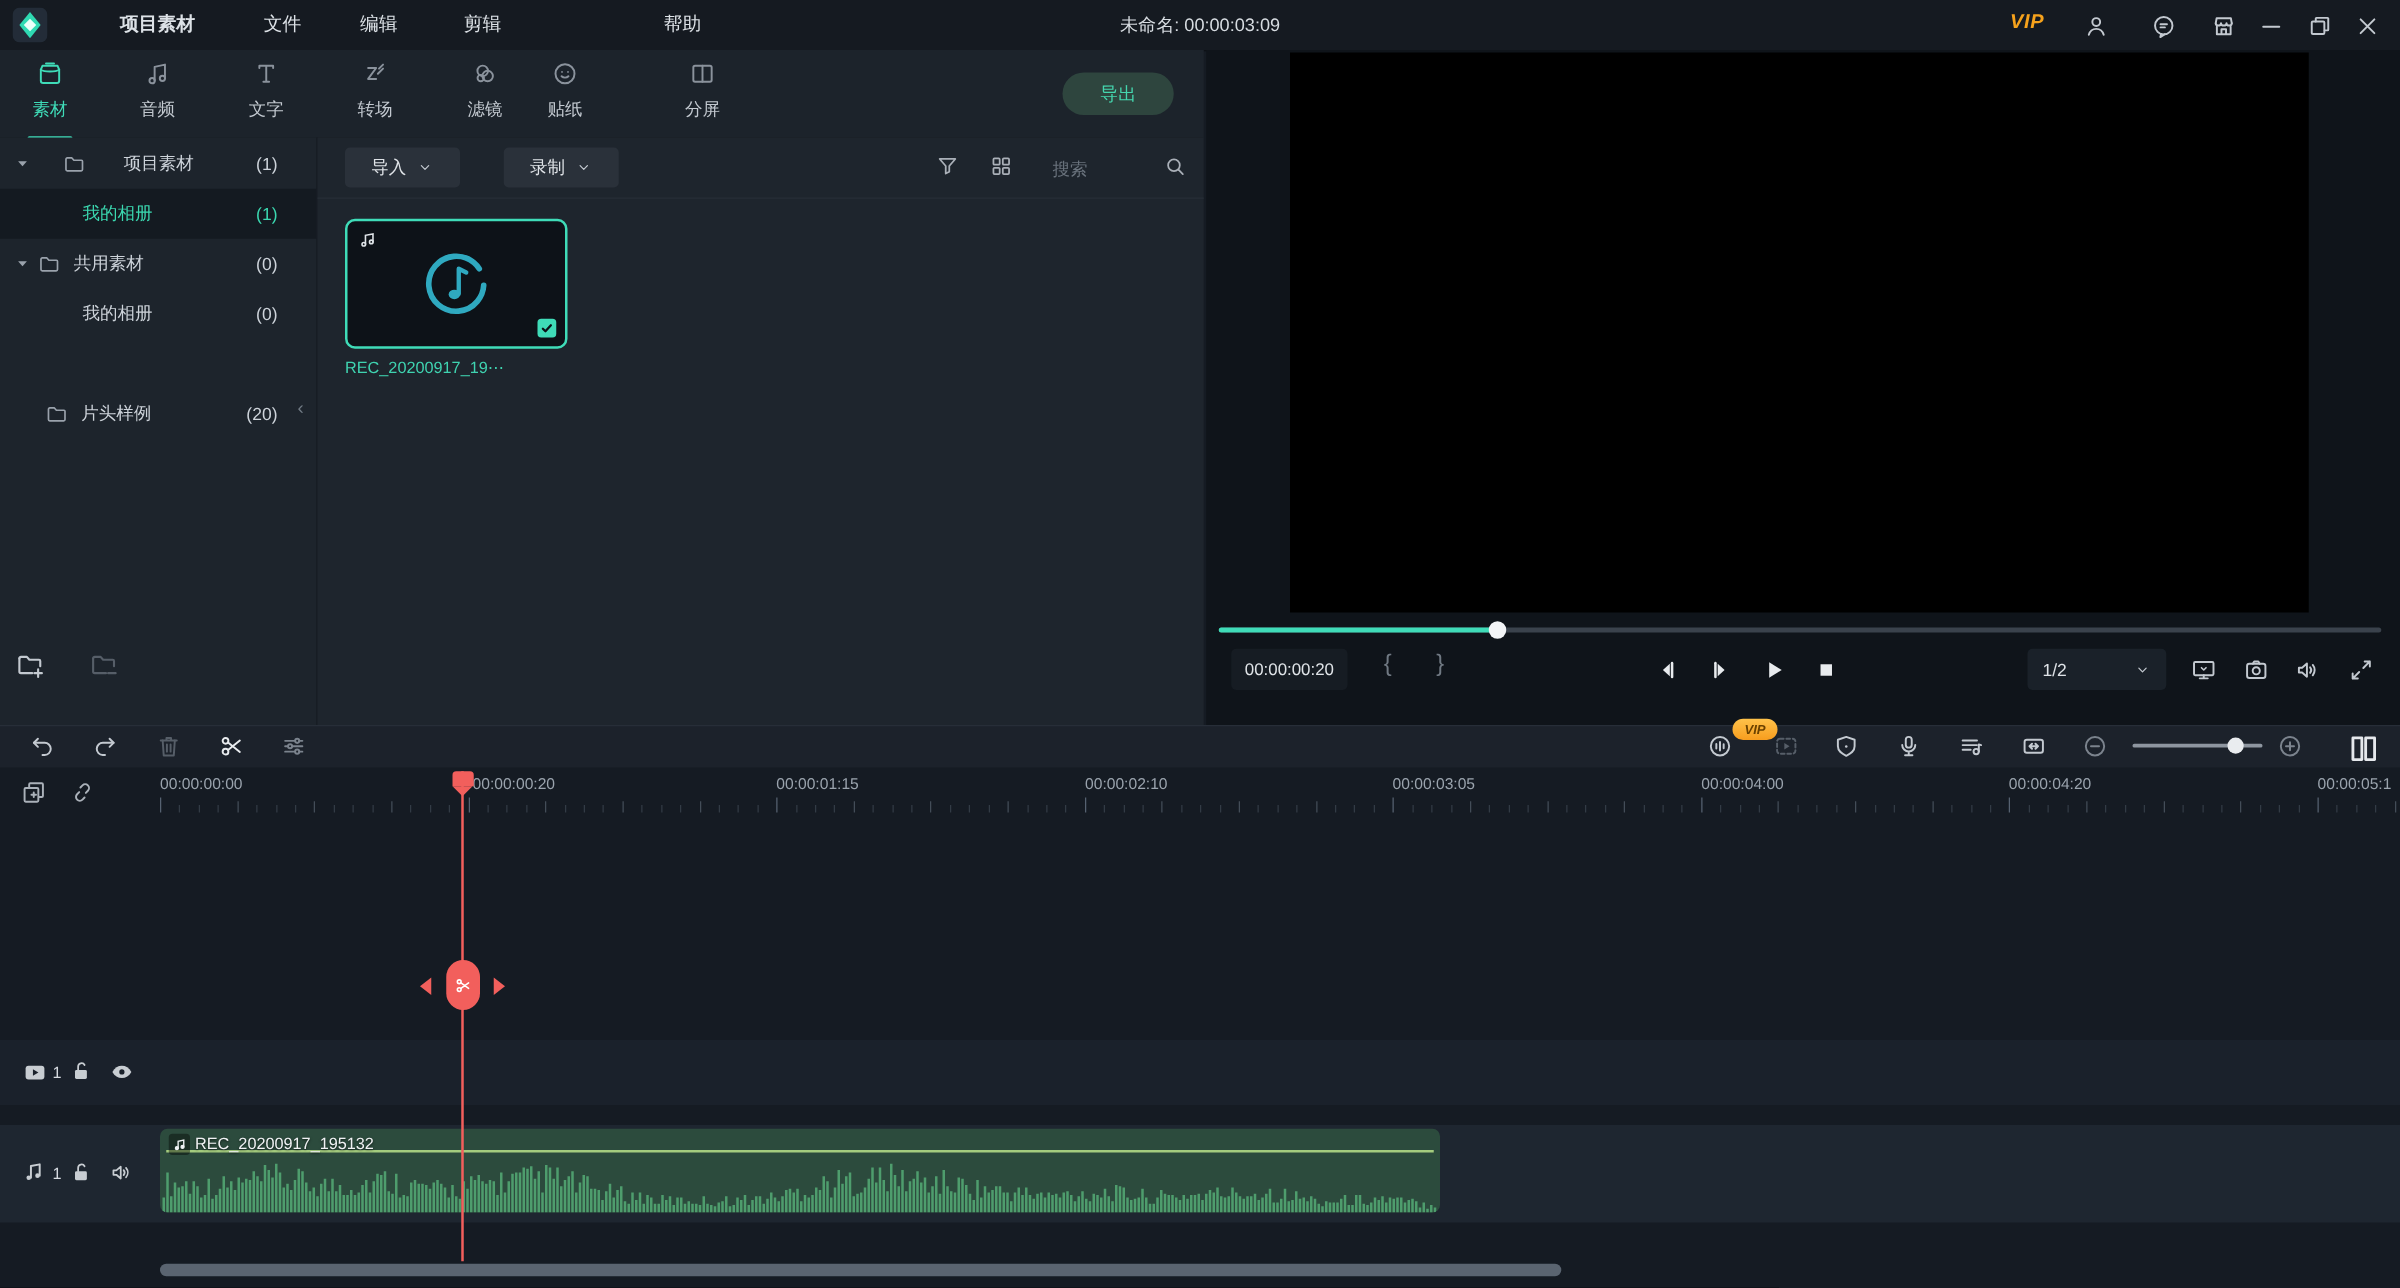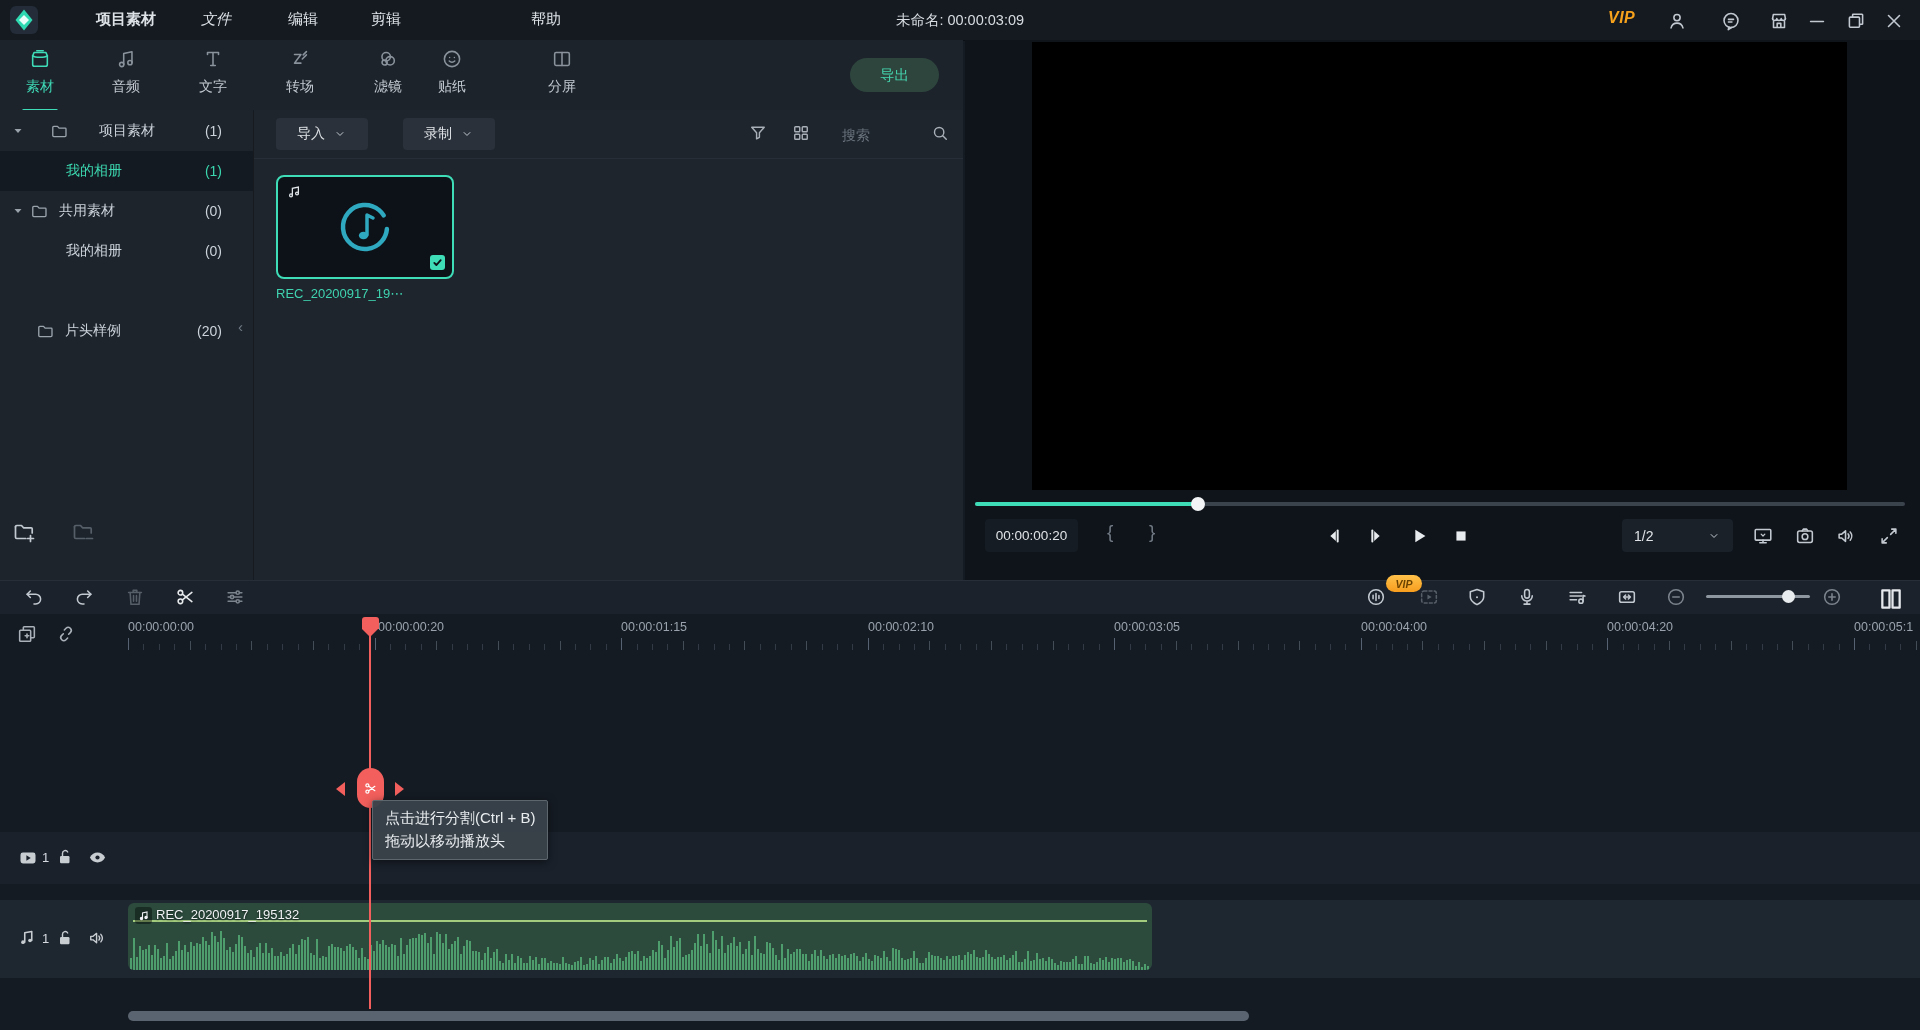--- a/index.html
+++ b/index.html
@@ -80,21 +80,21 @@
 
   <div class="titlebar">
     <span class="abs" style="left:10px;top:6px;">
       <svg width="28" height="28" viewBox="0 0 28 28">
           <rect width="28" height="28" rx="6" fill="#232c38"></rect>
           <path d="M14 3.5 22.5 14 14 24.5 5.5 14Z" fill="#2fd9b2"></path>
           <path d="M14 9 19 14 14 19 9 14Z" fill="#eafff9"></path>
         </svg>
     </span>
     <span class="menu-item" style="left:96px;font-weight:bold;">项目素材</span>
-    <span class="menu-item" style="left:201px;font-style:italic;">文件</span>
+    <span class="menu-item" style="left:211px;">文件</span>
     <span class="menu-item" style="left:288px;">编辑</span>
     <span class="menu-item" style="left:371px;">剪辑</span>
     <span class="menu-item" style="left:448px;margin-top:35px;">显示</span>
     <span class="menu-item" style="left:531px;">帮助</span>
     <span class="win-title">未命名: 00:00:03:09</span>
     <span class="vip-text" style="left:1608px;">VIP</span>
     <span class="ic abs" style="left:1666px;top:10px;">
         <svg viewBox="0 0 24 24" width="22" height="22">
           <circle cx="12" cy="8.3" r="3.4"></circle>
           <path d="M5.5 19.5c1-3.6 4-5.2 6.5-5.2s5.5 1.6 6.5 5.2"></path>
@@ -1021,20 +1021,16 @@
     <div class="ph-arrow" style="left:336px;border-right:9px solid #f25f5c;"></div>
     <div class="ph-arrow" style="left:395px;border-left:9px solid #f25f5c;"></div>
     <div class="playhead-pill">
       <svg width="15" height="15" viewBox="0 0 24 24" fill="none" stroke="#fff" stroke-width="2" stroke-linecap="round">
           <circle cx="7" cy="7" r="2.4"></circle>
           <circle cx="7" cy="17" r="2.4"></circle>
           <path d="M9.2 8.5 19 15.5M9.2 15.5 19 8.5"></path>
         </svg>
     </div>
 
-    <div class="tooltip">
-      <div>点击进行分割(Ctrl + B)</div>
-      <div>拖动以移动播放头</div>
-    </div>
 
     <div class="scrollbar"></div>
   </div>
 </div>
 
 </body></html>

